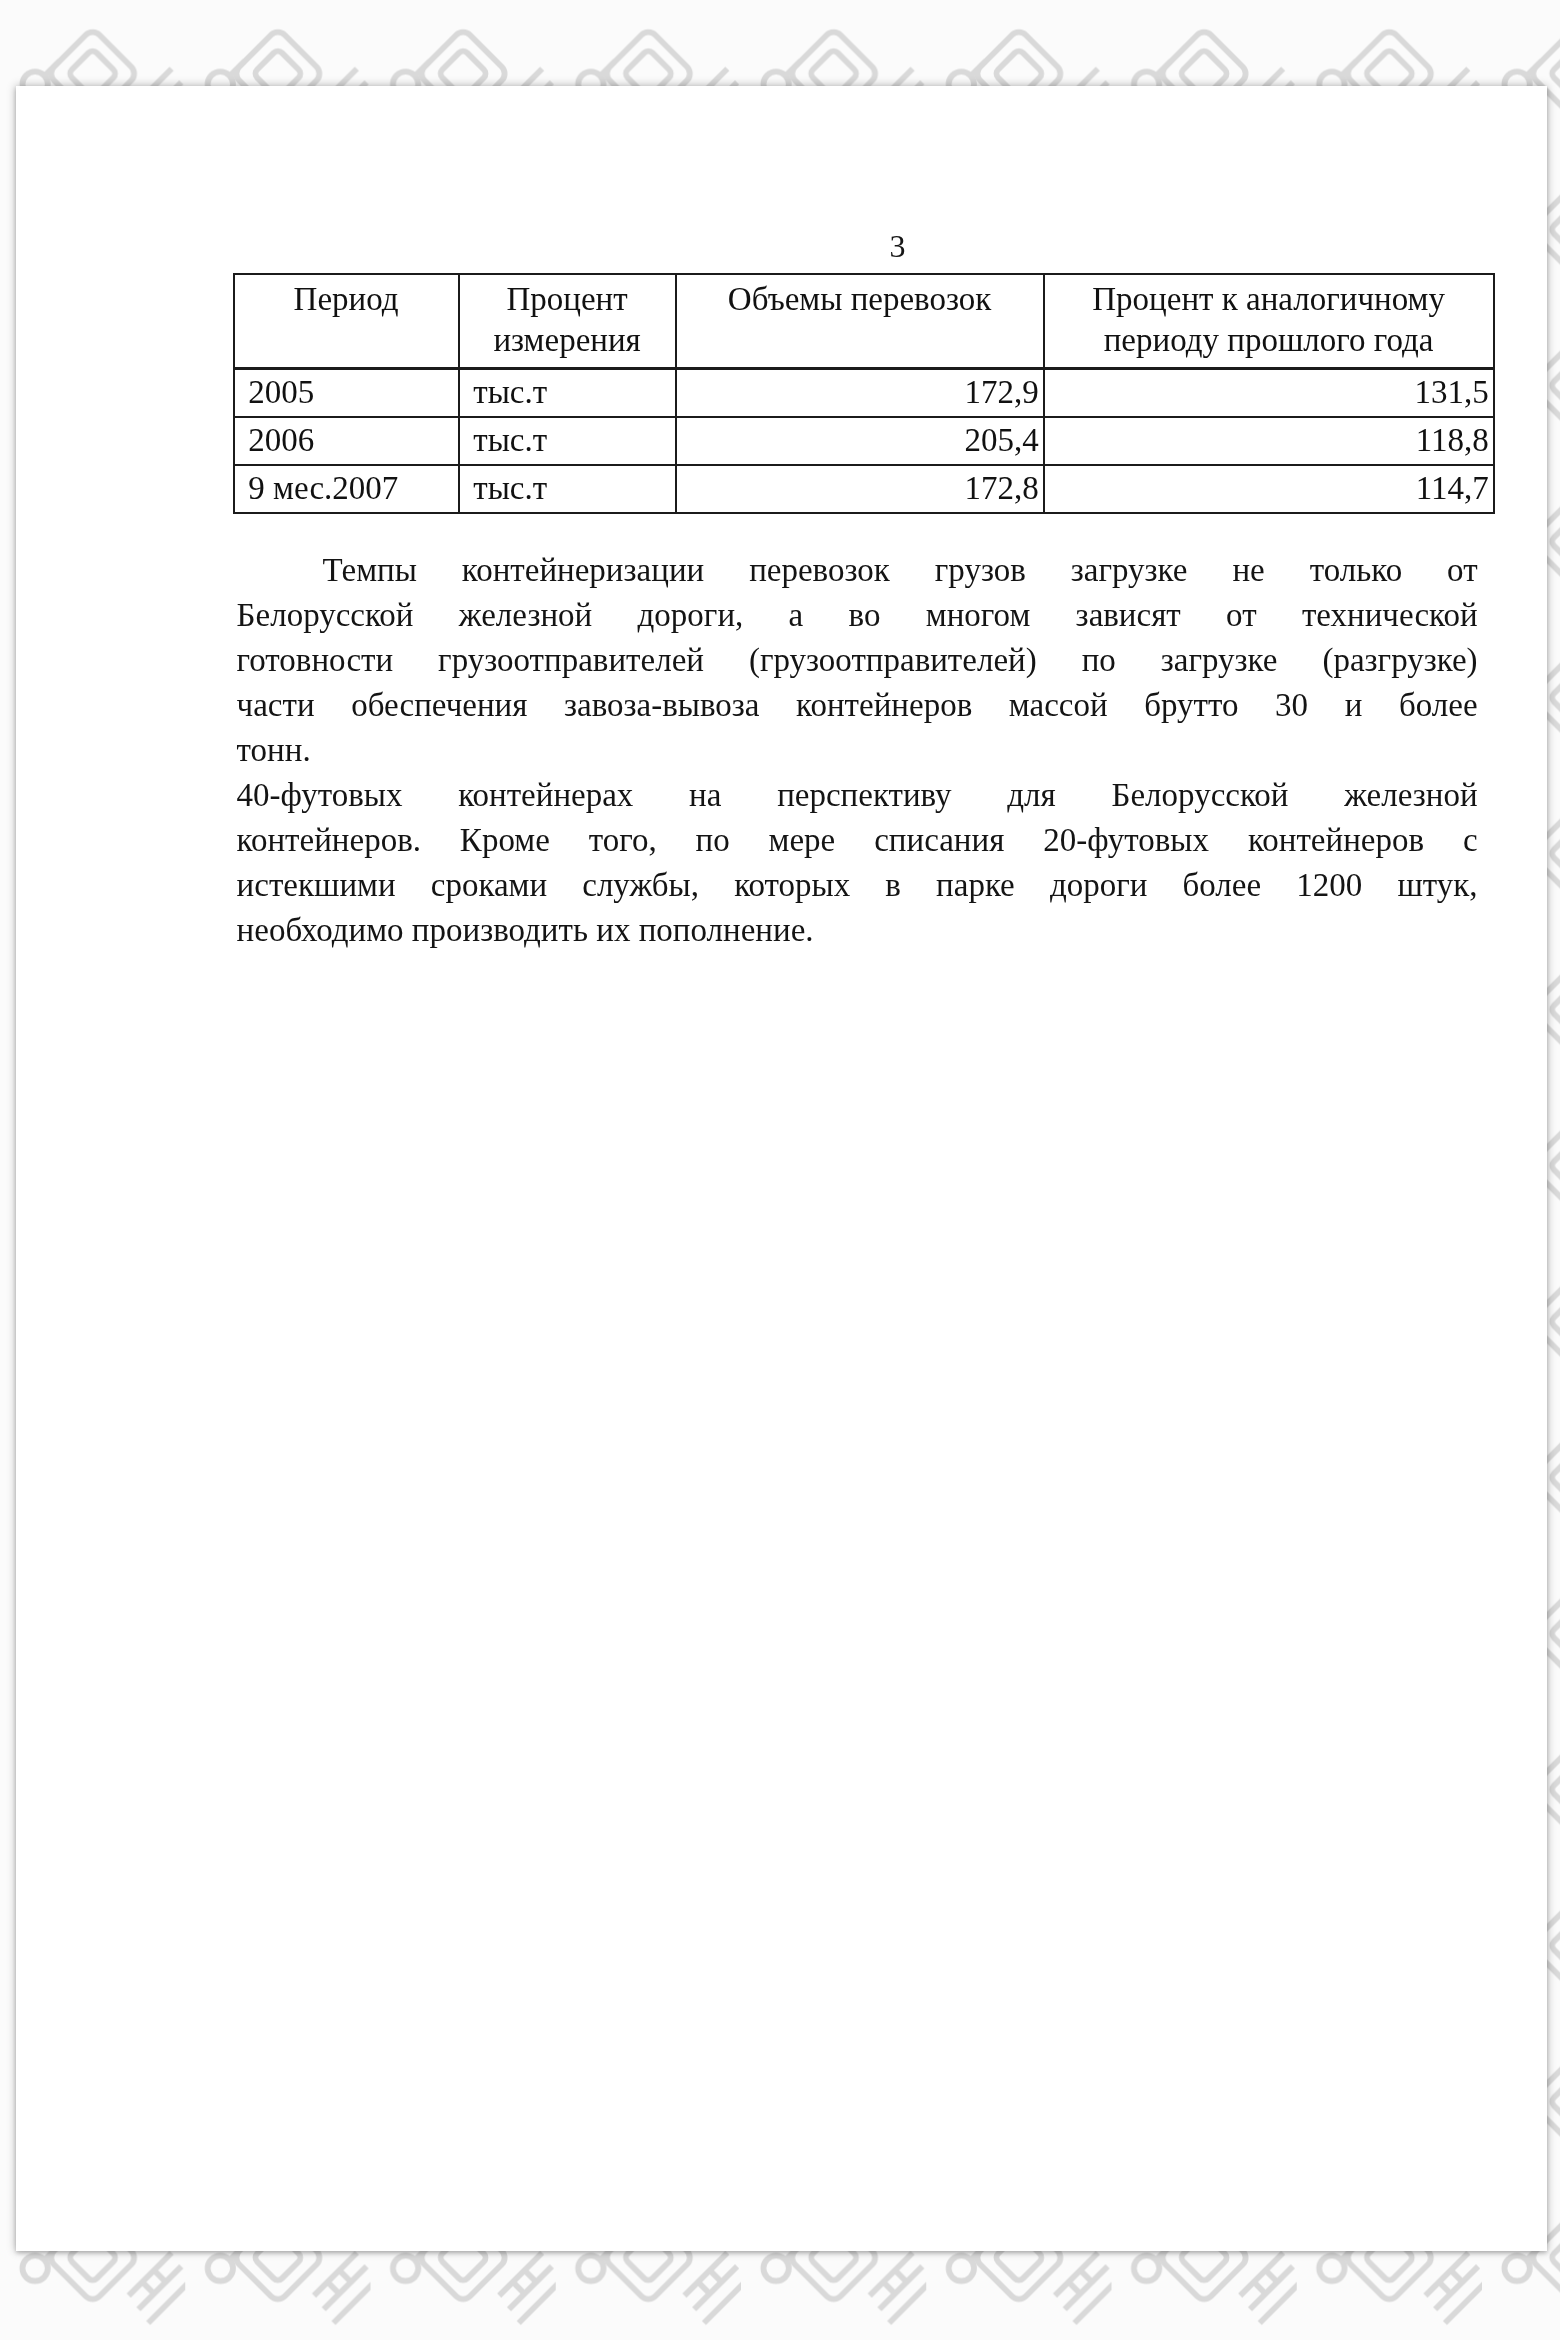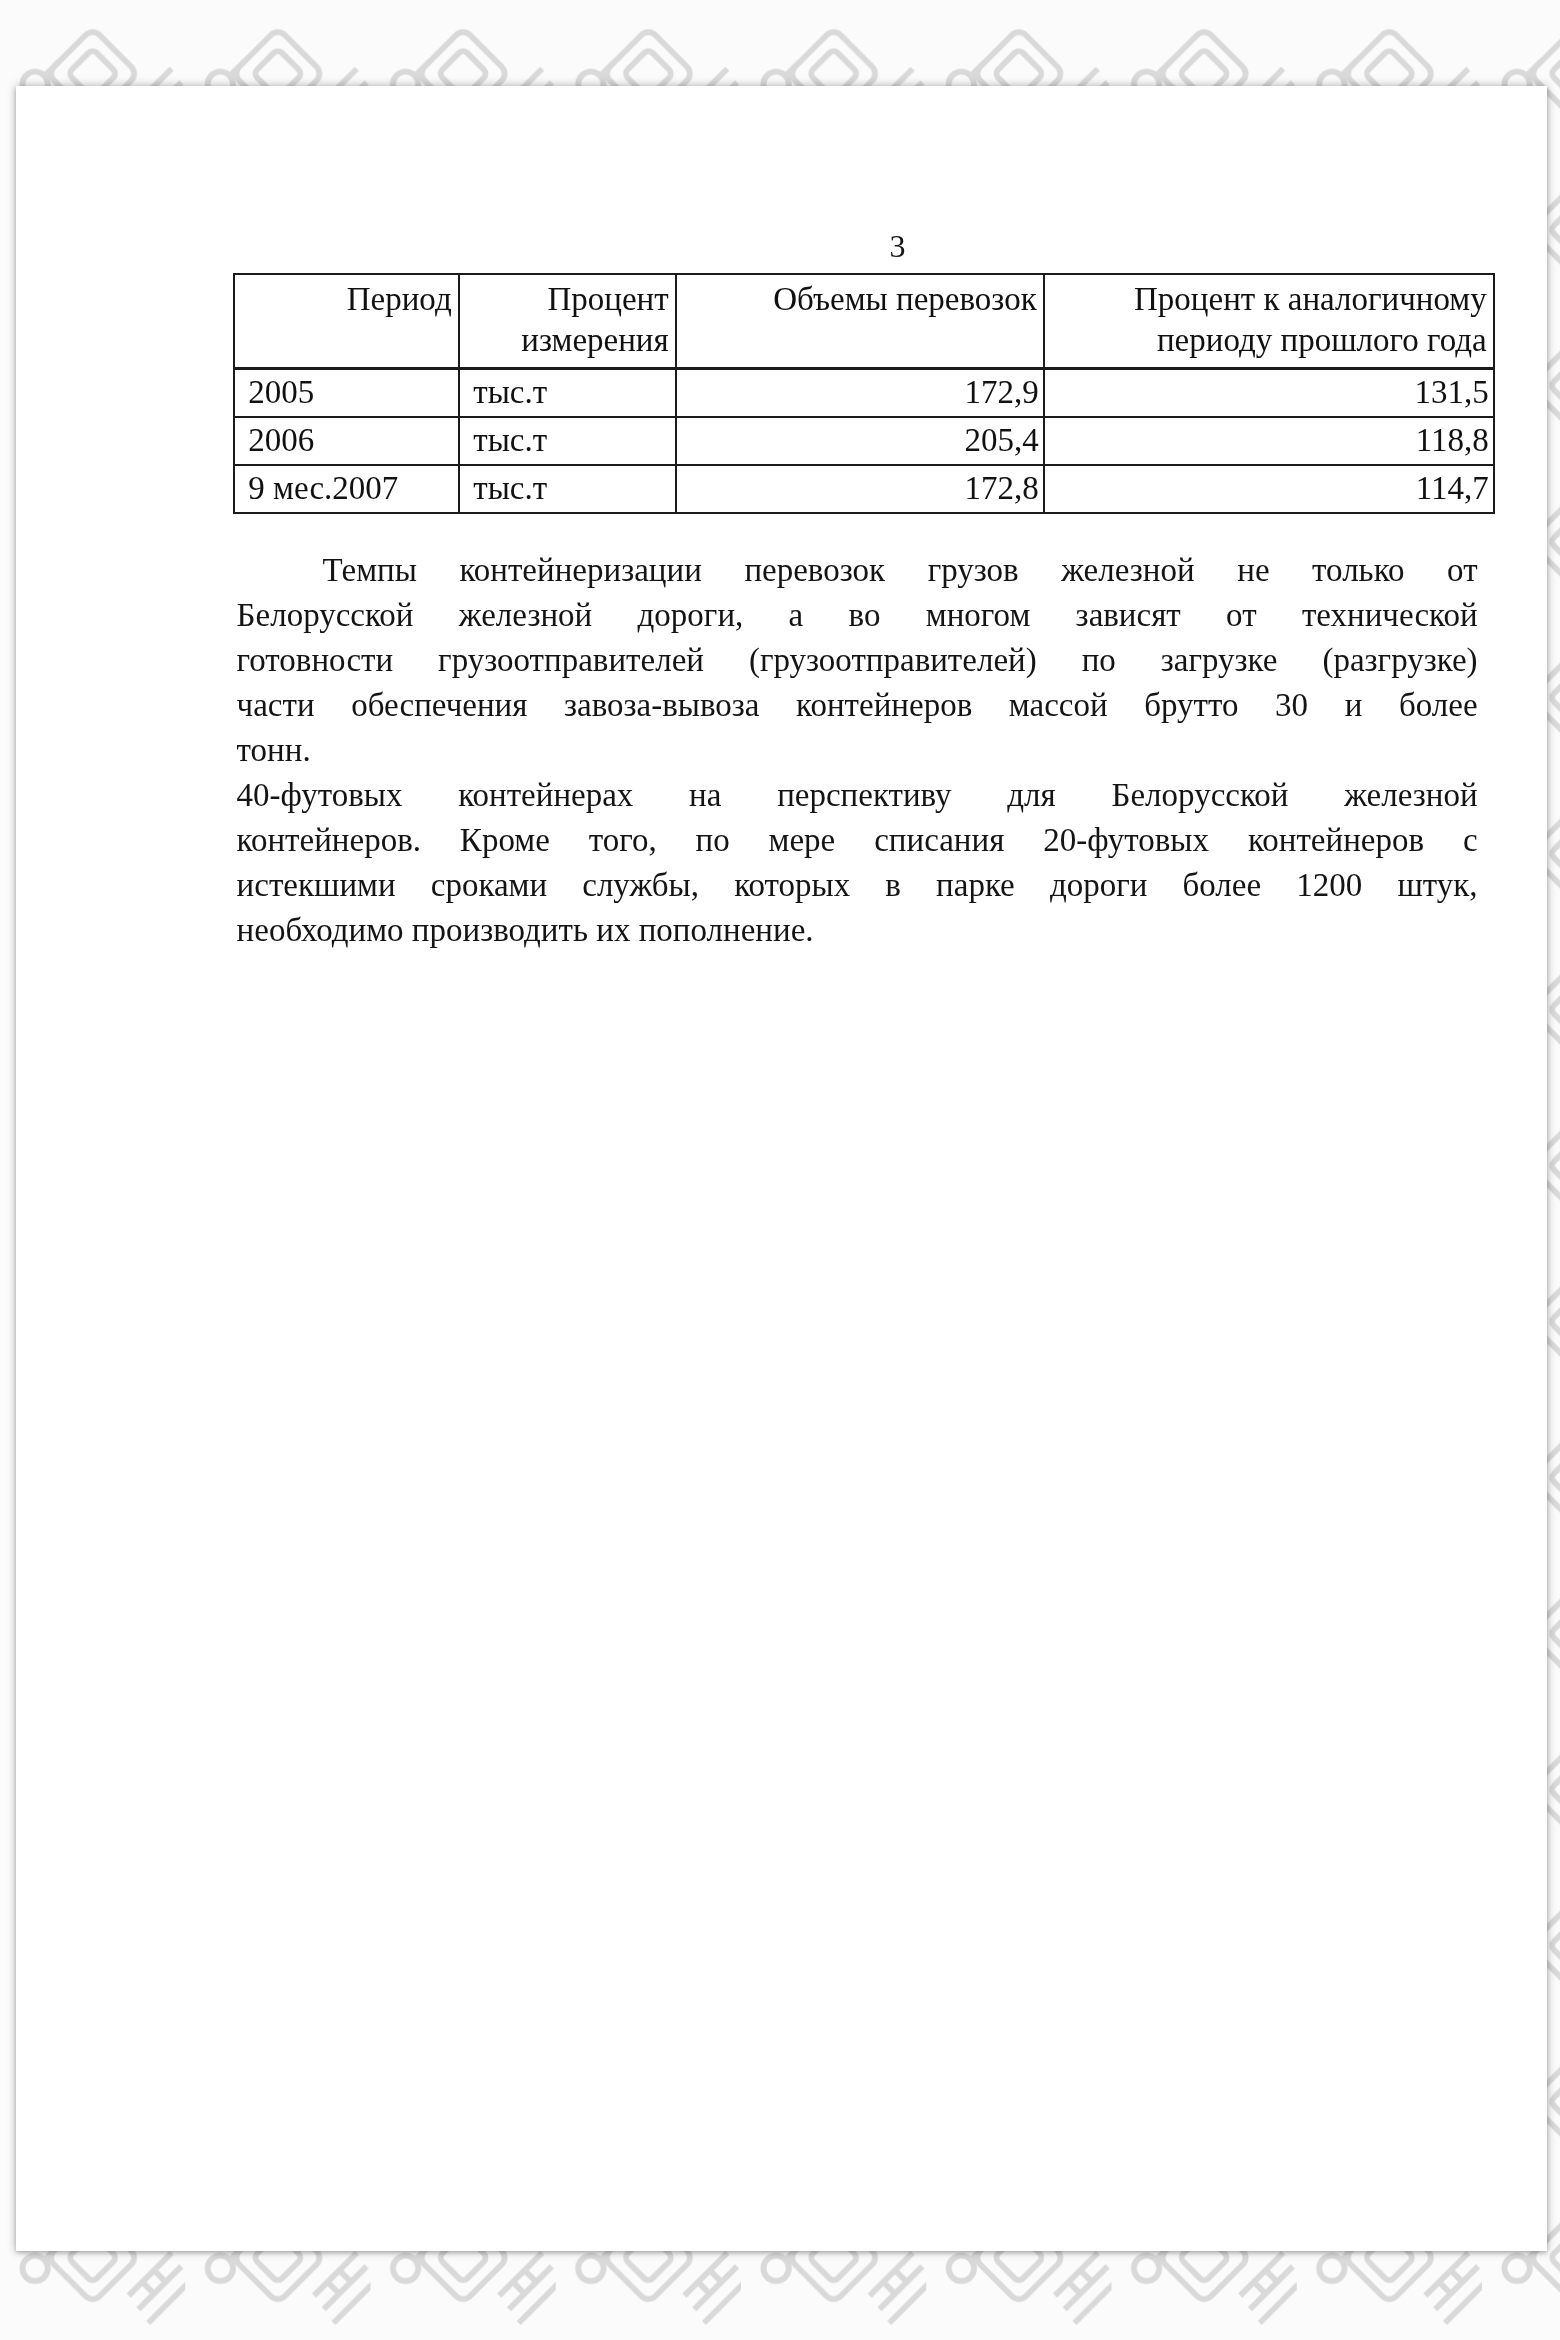--- a/index.html
+++ b/index.html
@@ -19,21 +19,21 @@
     text-align:center;font-size:32px;line-height:37px;color:#161616;
   }
   table.doc-table{
     position:absolute;left:217px;top:187px;width:1260px;
     border-collapse:collapse;table-layout:fixed;
     font-size:33px;color:#111111;
     border:2.9px solid #1b1b1b;
   }
   .doc-table th{
     border:2px solid #1b1b1b;border-bottom:3.9px solid #1b1b1b;
-    font-weight:normal;text-align:right;vertical-align:top;
+    font-weight:normal;text-align:center;vertical-align:top;
     padding:3.9px 5.9px 5.9px 5.9px;line-height:41px;height:75px;
   }
   .doc-table th .hline{display:block;}
   .doc-table td{
     border:2px solid #1b1b1b;
     height:46px;line-height:43px;padding:0 3.9px;
     vertical-align:middle;
     margin-top:48px;
   }
   .doc-table td.cell-left{text-align:left;padding-left:13.7px;}
@@ -119,21 +119,21 @@
         <td class="cell-left">9 мес.2007</td>
         <td class="cell-left">тыс.т</td>
         <td class="cell-center">172,8</td>
         <td class="cell-center">114,7</td>
       </tr>
     </tbody>
   </table>
 
   <div class="body-text">
     <div>
-      <div class="pline first">Темпы контейнеризации перевозок грузов железной не только от</div>
+      <div class="pline first">Темпы контейнеризации перевозок грузов загрузке не только от</div>
       <div class="pline">Белорусской железной дороги, а во многом зависят от технической</div>
       <div class="pline">готовности грузоотправителей (грузоотправителей) по загрузке (разгрузке)</div>
       <div class="pline">части обеспечения завоза-вывоза контейнеров массой брутто 30 и более</div>
       <div class="pline last">тонн.</div>
     </div>
     <div>
       <div class="pline">40-футовых контейнерах на перспективу для Белорусской железной</div>
       <div class="pline">контейнеров. Кроме того, по мере списания 20-футовых контейнеров с</div>
       <div class="pline">истекшими сроками службы, которых в парке дороги более 1200 штук,</div>
       <div class="pline last">необходимо производить их пополнение.</div>

